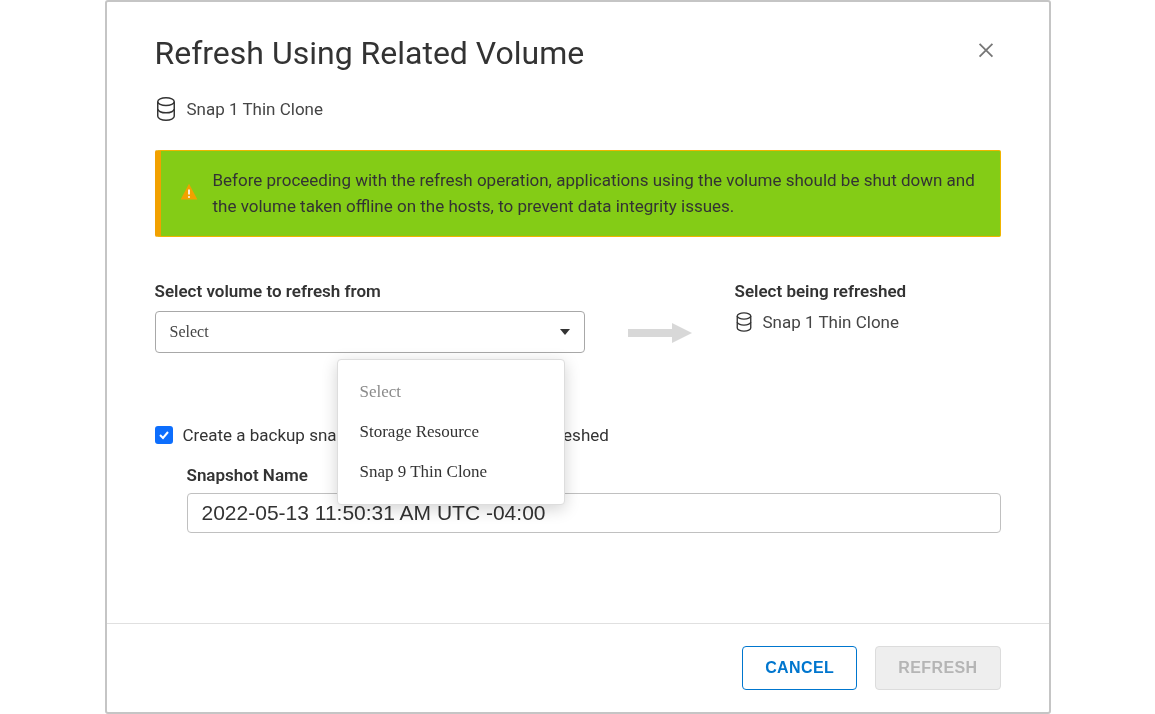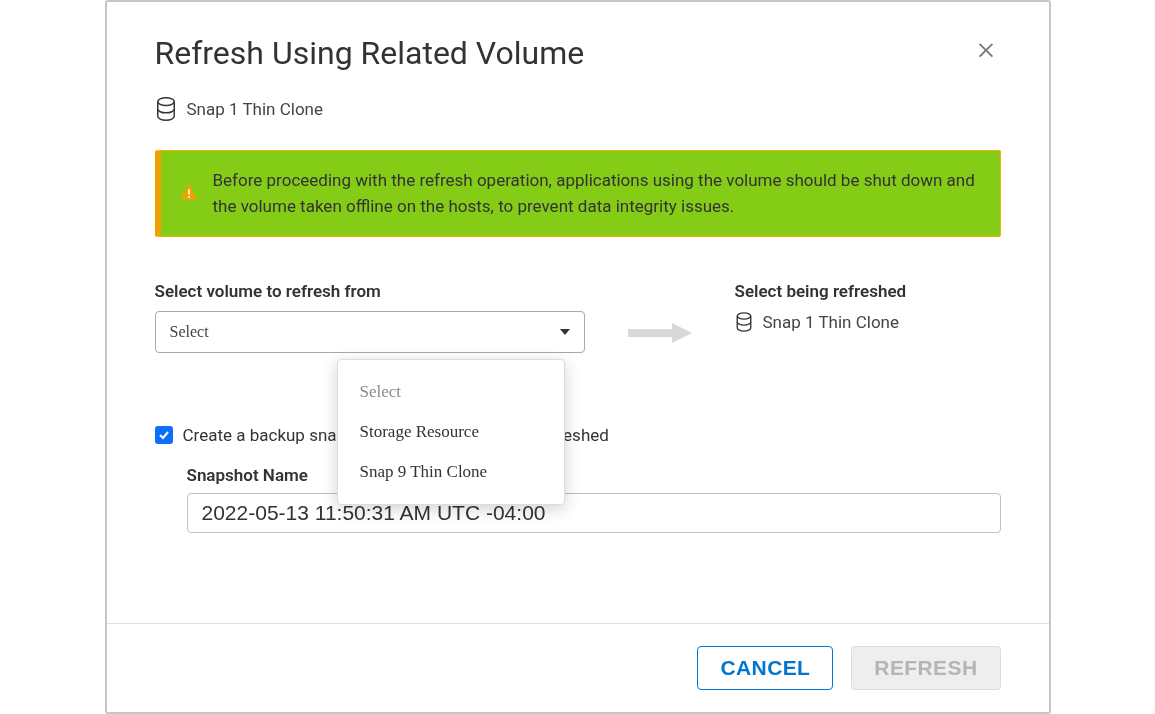--- a/index.html
+++ b/index.html
@@ -140,21 +140,21 @@
       border-top: 1px solid #e0e0e0;
       padding: 22px 48px;
       display: flex;
       justify-content: flex-end;
       gap: 18px;
     }
     .btn {
       height: 44px;
       padding: 0 22px;
       border-radius: 4px;
-      font-size: 21px;
+      font-size: 16px;
       font-weight: 700;
       letter-spacing: 0.4px;
       cursor: pointer;
       display: inline-flex;
       align-items: center;
       justify-content: center;
     }
     .btn-cancel {
       background: #fff;
       border: 1.5px solid #0076ce;

